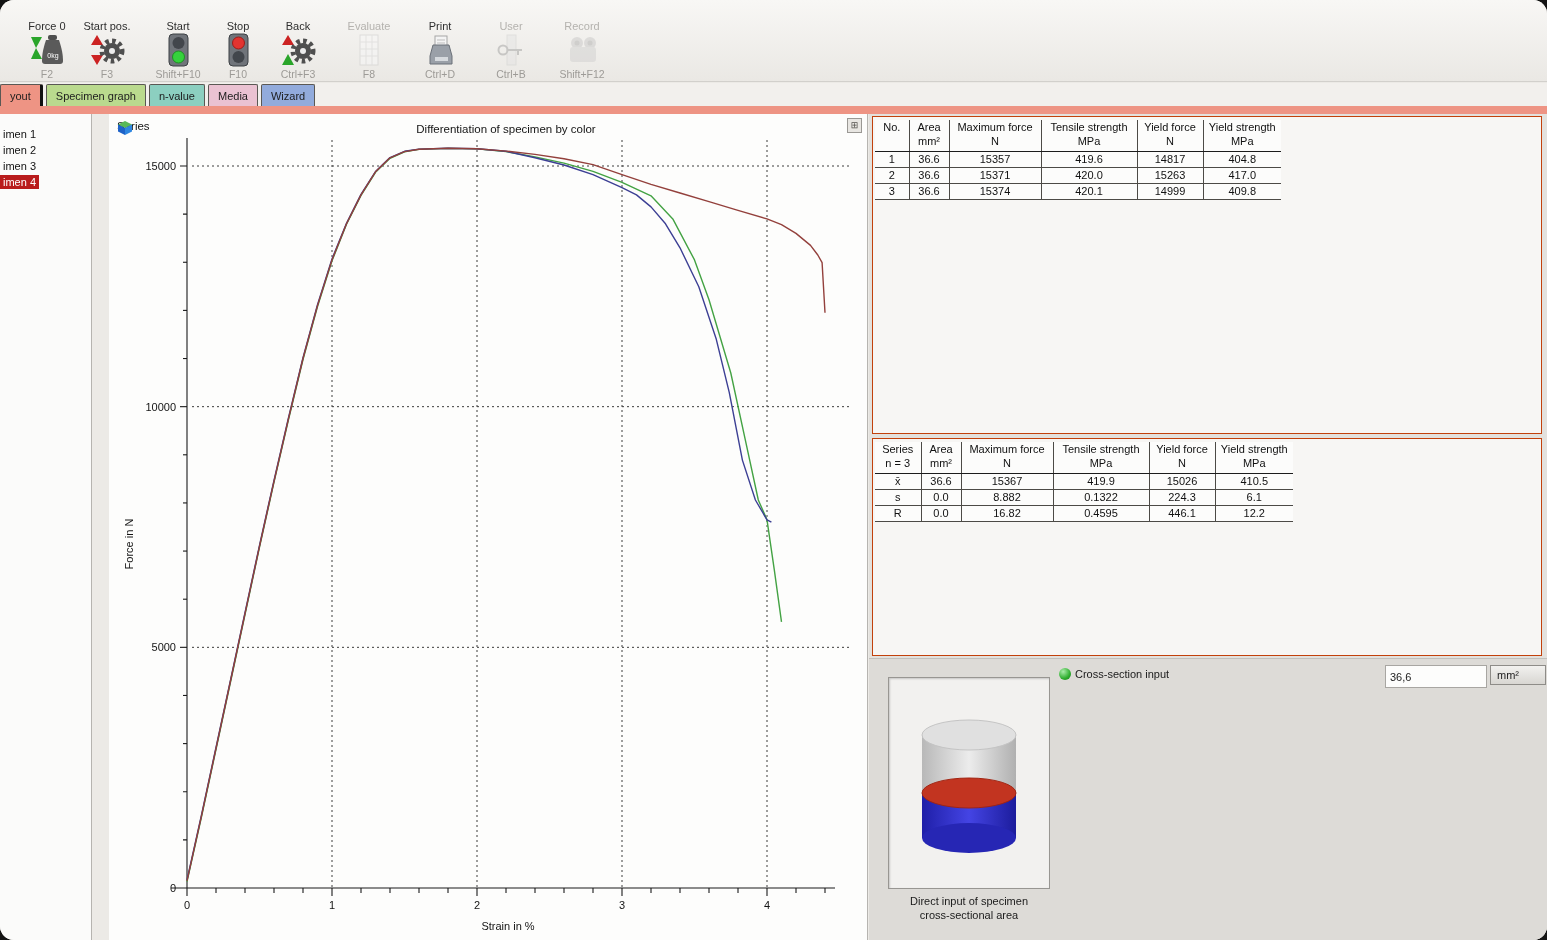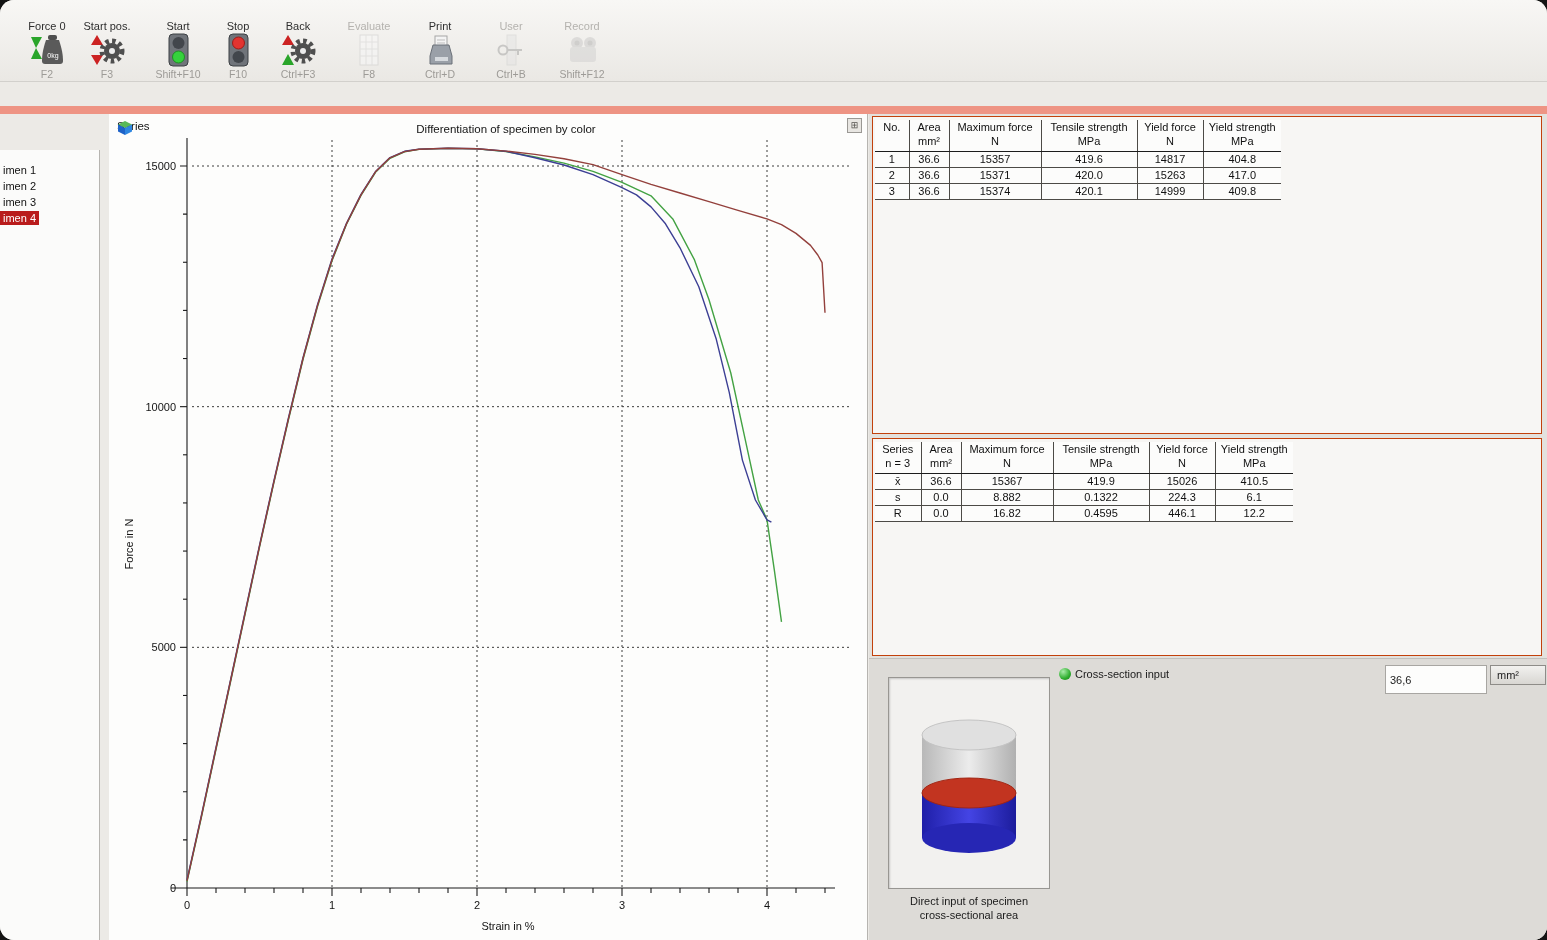--- a/index.html
+++ b/index.html
@@ -19,21 +19,21 @@
   .logo{position:absolute;right:2px;top:16px;font-size:37px;font-weight:bold;color:#1c1c1c;letter-spacing:-1px;white-space:nowrap;}
   .logo .slash{color:#e8251e;font-style:italic;font-weight:900;font-size:46px;margin:0 1px 0 7px;position:relative;top:2px;}
 
   
   .tabrow{position:absolute;left:0;top:83px;width:100%;height:23px;background:#f2f0ed;display:flex;align-items:flex-end;gap:3px;}
   .tab{height:22px;border:1px solid #5a5854;border-bottom:none;border-radius:2px 2px 0 0;font-size:11px;color:#1d1d1d;display:flex;align-items:center;padding:0 9px;cursor:pointer;white-space:nowrap;}
   .tab.active{border-right:3px solid #111;font-weight:normal;}
   .strip{position:absolute;left:0;top:106px;width:100%;height:8px;}
 
   
-  .sidebar{position:absolute;left:0;top:114px;width:100px;bottom:0;background:#fbfbfa;border-right:1px solid #b6b4b0;margin-top:36px;}
+  .sidebar{position:absolute;left:0;top:114px;width:92px;bottom:0;background:#fbfbfa;border-right:1px solid #b6b4b0;}
   .spec-item{font-size:11px;color:#111;padding:1px 3px;margin-top:2px;width:max-content;cursor:pointer;}
   .spec-item.selected{color:#fff;}
   .sidebar-inner{padding-top:11px;}
 
   .chart-panel{position:absolute;left:109px;top:114px;width:759px;bottom:0;background:#fdfdfc;border-right:1px solid #b6b4b0;}
   .chart-panel svg{position:absolute;left:0;top:0;}
   .legend{position:absolute;left:8px;top:6px;display:flex;align-items:center;gap:5px;font-size:11.5px;color:#111;}
   .chart-corner{position:absolute;right:5px;top:4px;width:15px;height:15px;background:#e8e6e2;border:1px solid #9a9894;font-size:9px;line-height:11px;color:#55534f;padding:0;cursor:pointer;}
 
   .right{position:absolute;left:869px;top:114px;right:0;bottom:0;background:#e3e1dd;}
@@ -46,21 +46,21 @@
   table.data th{font-weight:normal;text-align:center;padding:1px 3px 2px;line-height:1.25;}
   table.data td{text-align:center;padding:1px 4px;height:16px;}
   table.data th + th, table.data td + td{border-left:1px solid #4c4a46;}
   table.data thead th{border-bottom:1.5px solid #1c1c1c;}
   table.data tbody td{border-bottom:1px solid #4c4a46;}
 
   .img-box{position:absolute;left:19px;top:18px;width:162px;height:212px;background:#f2f1ef;border:1px solid #989692;box-shadow:inset 1px 1px 2px rgba(0,0,0,.18);display:flex;align-items:center;justify-content:center;}
   .caption{position:absolute;left:4px;top:236px;width:192px;text-align:center;font-size:11px;color:#1b1b1b;line-height:1.25;}
   .cs-label{position:absolute;left:206px;top:9px;font-size:11px;color:#1b1b1b;}
   .green-ball{position:absolute;left:190px;top:9px;width:12px;height:12px;border-radius:50%;background:radial-gradient(circle at 35% 30%,#a8eca8,#2fae2f 60%,#157a15);}
-  .area-input{position:absolute;left:516px;top:6px;width:102px;height:29px;border:1px solid #a8a6a2;background:#fdfdfc;font-size:11px;padding:1px 4px;color:#222;font-family:"Liberation Sans",sans-serif;}
+  .area-input{position:absolute;left:516px;top:6px;width:102px;height:23px;border:1px solid #a8a6a2;background:#fdfdfc;font-size:11px;padding:1px 4px;color:#222;font-family:"Liberation Sans",sans-serif;}
   .unit-btn{position:absolute;left:621px;top:6px;width:56px;height:20px;background:linear-gradient(#f2f1ef,#d8d6d2);border:1px solid #8e8c88;font-size:11px;text-align:left;padding:0 6px;color:#222;cursor:pointer;font-family:"Liberation Sans",sans-serif;}
 
   
   .grid{stroke:#3c3c3c;stroke-width:1;stroke-dasharray:2 3;}
   .axis{stroke:#1a1a1a;stroke-width:1.1;}
   .tick{font:11px "Liberation Sans",sans-serif;fill:#141414;}
   .ctitle{font:11.5px "Liberation Sans",sans-serif;fill:#141414;}
 </style>
 </head>
 <body>
@@ -199,20 +199,37 @@
             <circle cx="26" cy="11" r="2.5" fill="#9e9e9e"></circle>
           </svg>
       </span>
       <span class="tb-shortcut">Shift+F12</span>
     </button>
 
     <div class="tb-sep"></div>
 
   </div>
 
+  <div class="tabrow">
+    <div class="tab active" style="background: rgb(238, 148, 132);">
+        <span>yout</span>
+      </div>
+    <div class="tab" style="background: rgb(186, 218, 142);">
+        <span>Specimen graph</span>
+      </div>
+    <div class="tab" style="background: rgb(140, 207, 192);">
+        <span>n-value</span>
+      </div>
+    <div class="tab" style="background: rgb(234, 194, 210);">
+        <span>Media</span>
+      </div>
+    <div class="tab" style="background: rgb(146, 171, 220);">
+        <span>Wizard</span>
+      </div>
+  </div>
   <div class="strip" style="background: rgb(238, 148, 132);"></div>
 
   <div class="sidebar">
     <div class="sidebar-inner" id="specimen-list">
         <div class="spec-item">imen 1</div>
         <div class="spec-item">imen 2</div>
         <div class="spec-item">imen 3</div>
         <div class="spec-item selected" style="background: #b91c1c;">imen 4</div>
       </div>
   </div>

